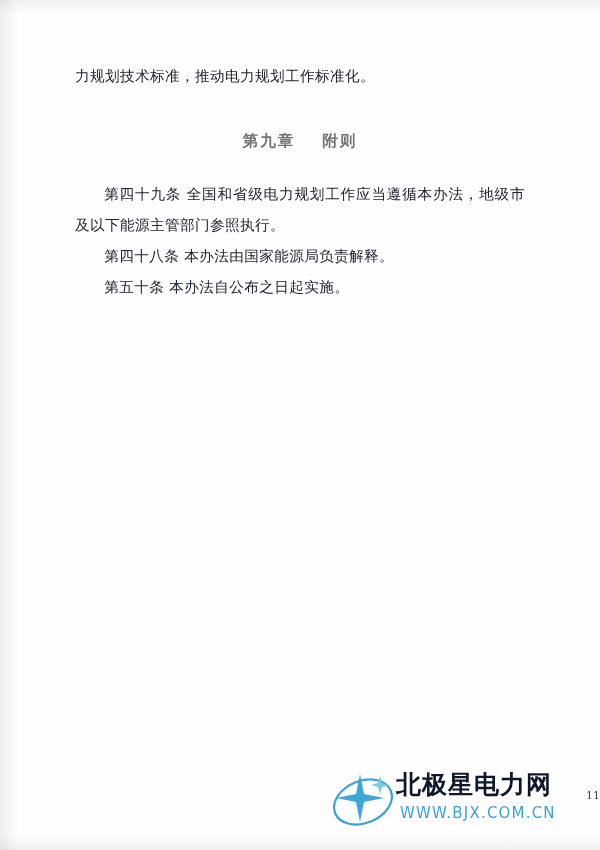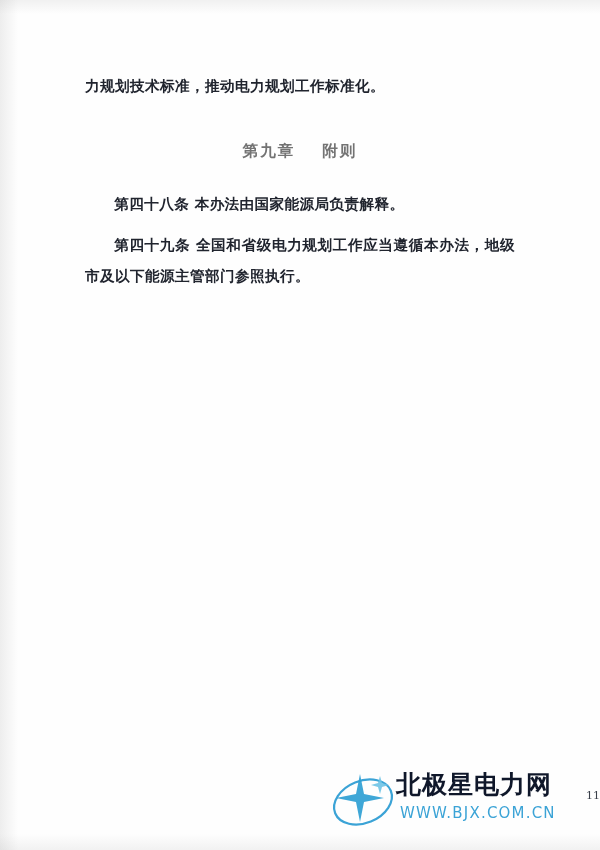--- a/index.html
+++ b/index.html
@@ -24,23 +24,22 @@
     background: #fefefe;
   }
   .doc-body {
     font-size: 14.6px;
     line-height: 31px;
     letter-spacing: 0.4px;
     color: #20242e;
     text-align: justify;
   }
   .para {
-    margin: 10px;
+    margin: 0;
     text-indent: 2em;
-    font-weight: bold;
   }
   .para.nofirst {
     text-indent: 0;
   }
   .chapter-heading {
     margin: 34px 0 22px 0;
     text-align: center;
     font-size: 15.6px;
     letter-spacing: 2px;
     font-weight: 600;
@@ -133,24 +132,25 @@
     <p class="para nofirst">力规划技术标准，推动电力规划工作标准化。</p>
 
 
 
     <div class="chapter-heading">
       <span>第九章</span>
       <span class="chapter-gap"></span>
       <span>附则</span>
     </div>
 
+    <p class="para">第四十九条 全国和省级电力规划工作应当遵循本办法，地级市及以下能源主管部门参照执行。</p>
+
     <p class="para">第四十八条 本办法由国家能源局负责解释。</p>
 
-    <p class="para">第四十九条 全国和省级电力规划工作应当遵循本办法，地级市及以下能源主管部门参照执行。</p>
-
+    <p class="para">第五十条 本办法自公布之日起实施。</p>
 
   </div>
 
   <div class="page-number">11</div>
 
   <div class="watermark">
     <svg class="wm-logo" viewBox="0 0 66 60">
       <ellipse cx="33" cy="34" rx="30" ry="21" fill="none" stroke="#3ba3d6" stroke-width="2.2" transform="rotate(-22 33 34)"></ellipse>
       <path d="M30 6 L34 26 L54 30 L34 34 L30 54 L26 34 L6 30 L26 26 Z" fill="#2f9fd4" opacity="0.92"></path>
       <path d="M50 8 L52 15 L59 17 L52 19 L50 26 L48 19 L41 17 L48 15 Z" fill="#6ec3e6" opacity="0.9"></path>

